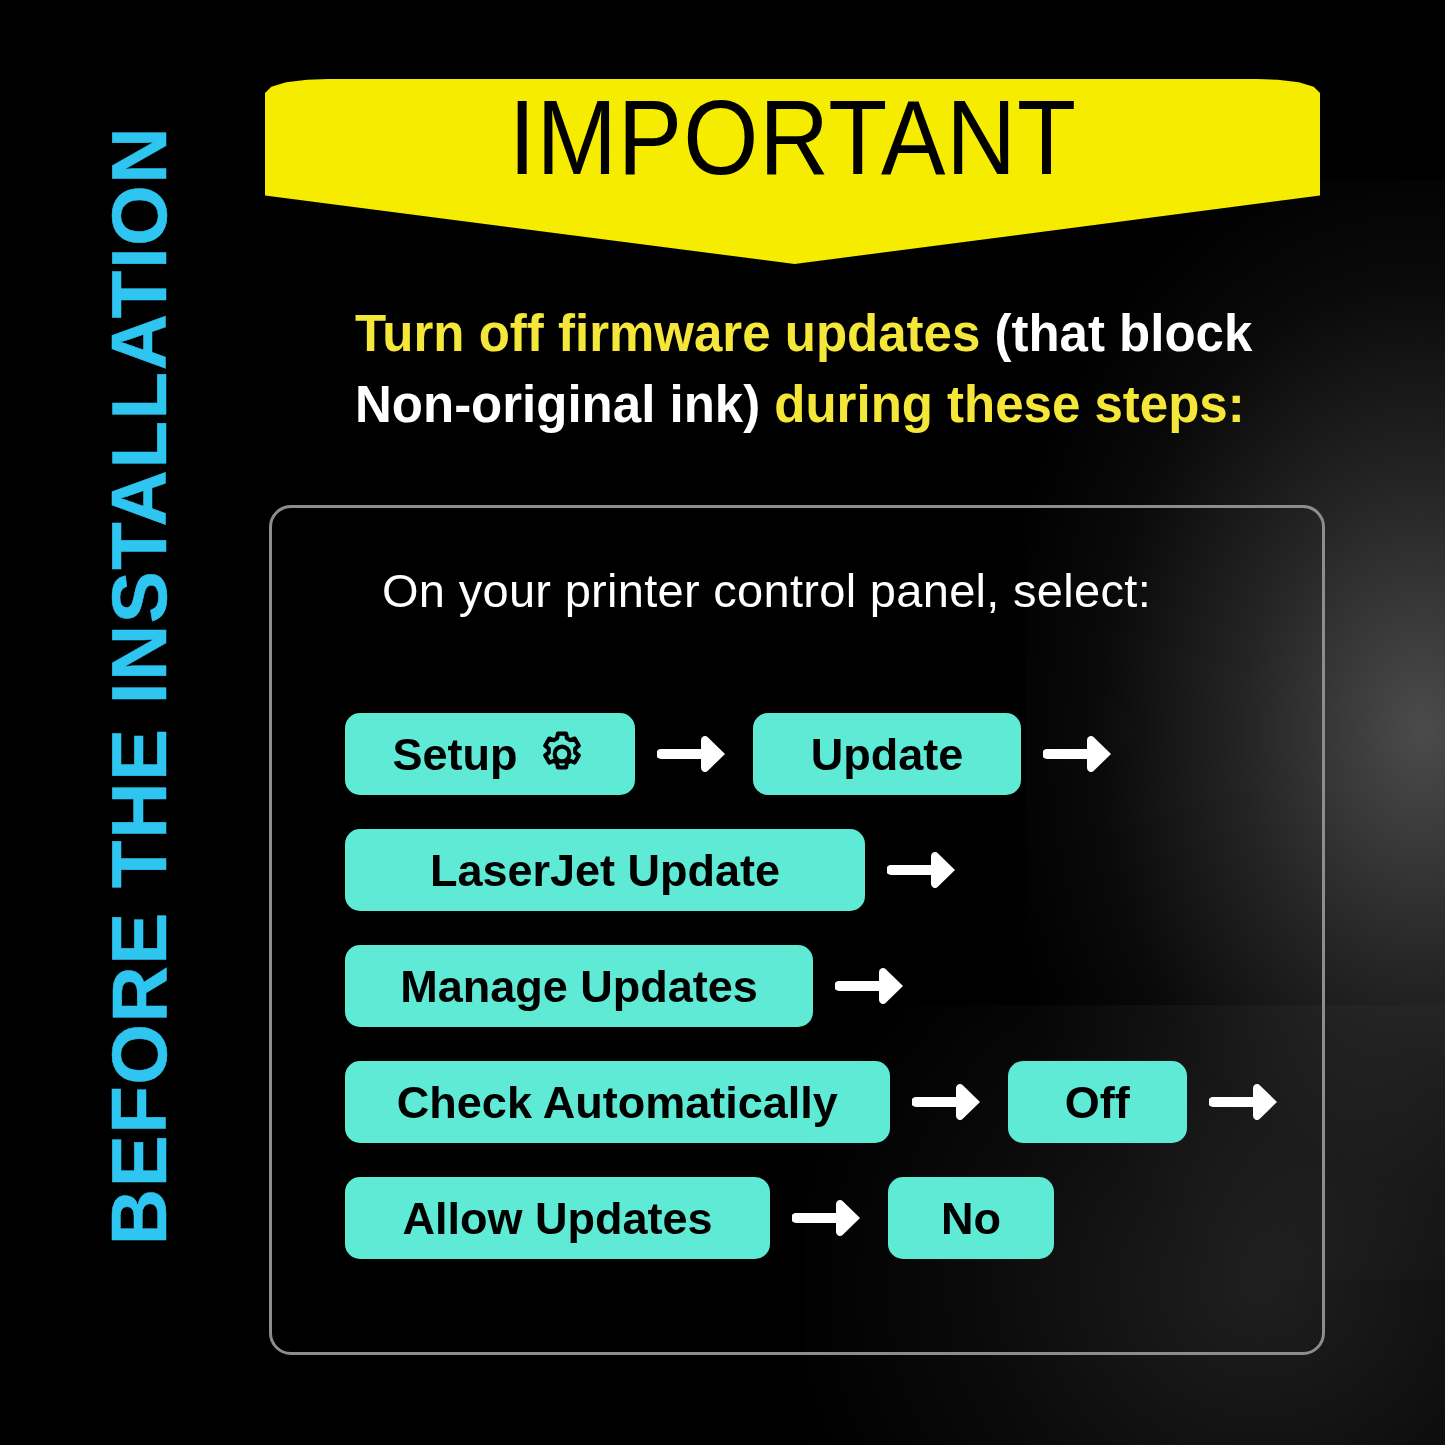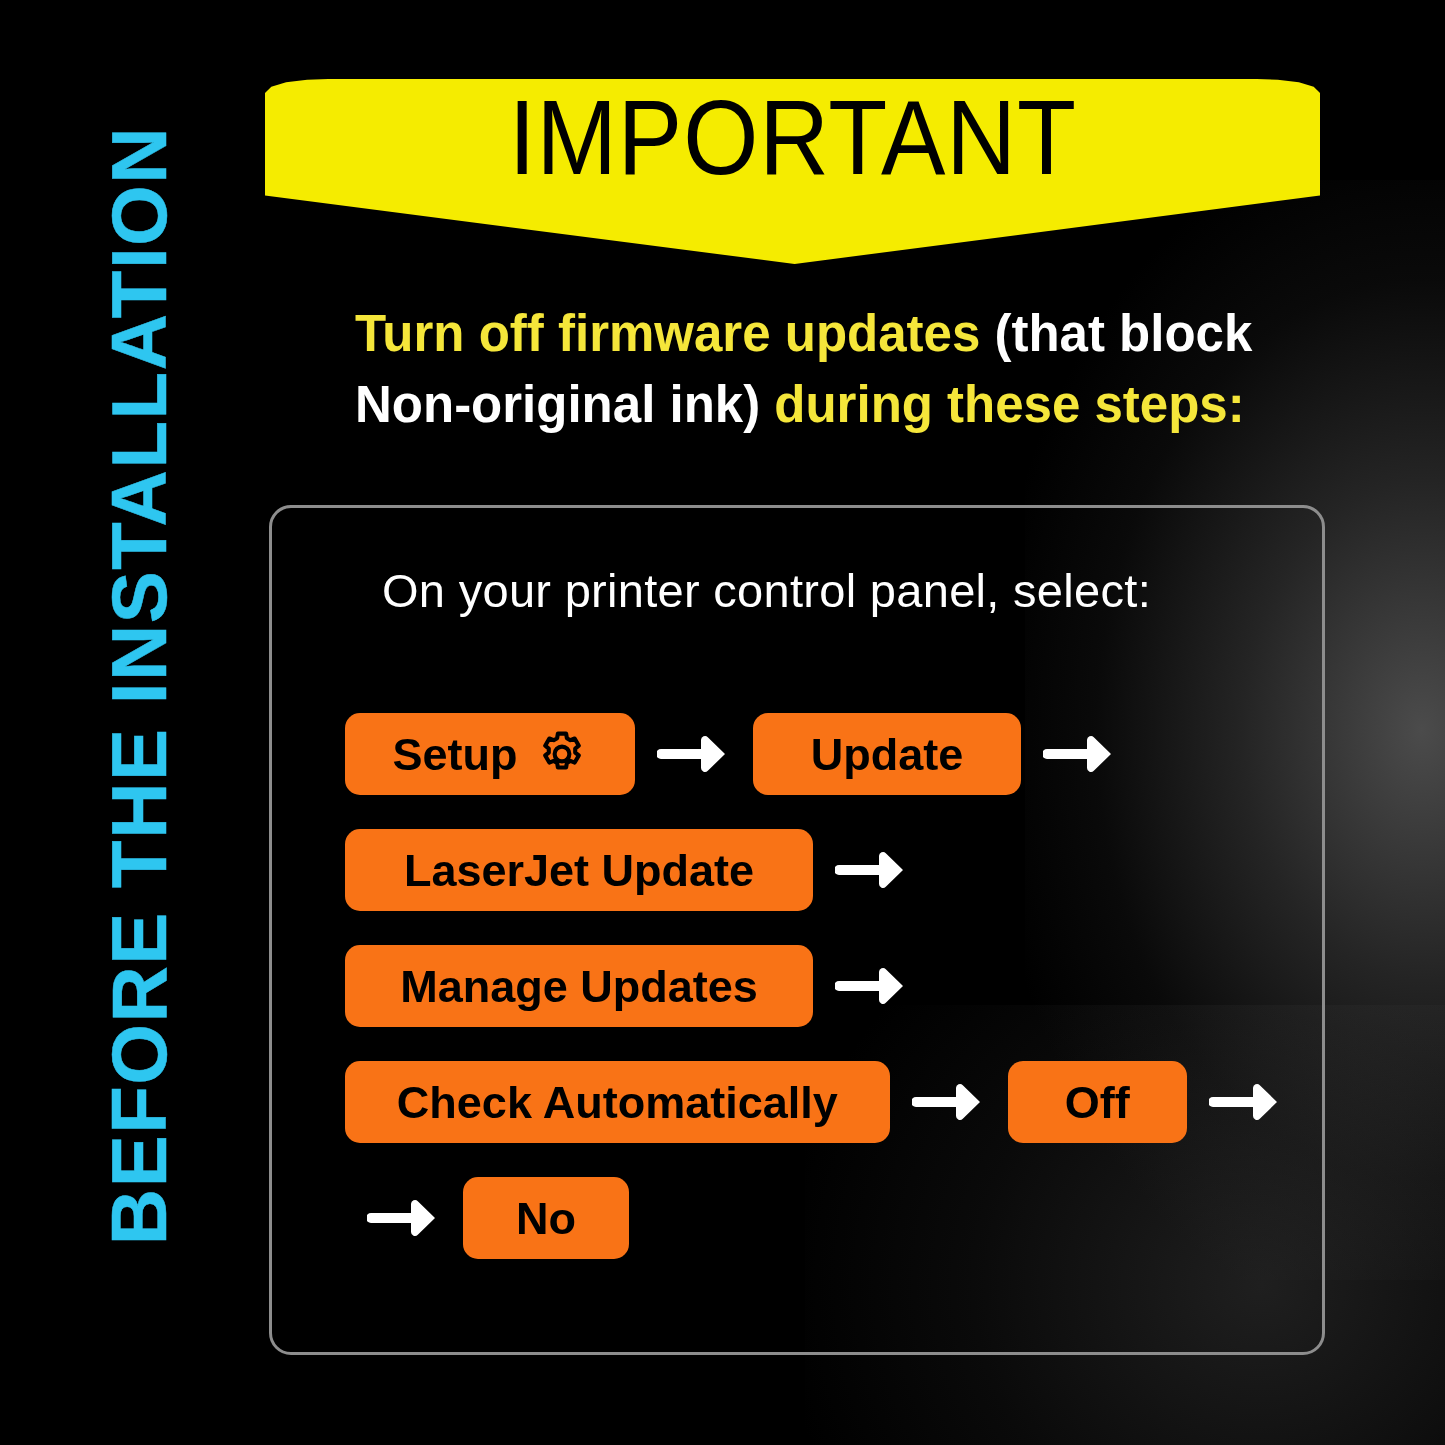--- a/index.html
+++ b/index.html
@@ -133,21 +133,21 @@
     top: 205px;
     width: 960px;
   }
   .step-row {
     display: flex;
     align-items: center;
     height: 82px;
     margin-bottom: 34px;
   }
   .chip {
-    background: #f97316;
+    background: #5eead4;
     border-radius: 15px;
     height: 82px;
     display: flex;
     align-items: center;
     justify-content: center;
     padding: 4px 26px;
     box-sizing: border-box;
   }
   .chip-label {
     color: #000000;
@@ -165,21 +165,21 @@
   }
   .arrow {
     display: inline-flex;
     align-items: center;
     margin: 0 22px;
     flex: 0 0 auto;
   }
   
   .w-setup    { width: 290px; }
   .w-service  { width: 268px; }
-  .w-laserjet { width: 468px; }
+  .w-laserjet { width: 520px; }
   .w-manage   { width: 468px; }
   .w-check    { width: 555px; }
   .w-off      { width: 182px; }
   .w-allow    { width: 425px; }
   .w-no       { width: 166px; }
 </style>
 </head>
 <body>
 
 <div id="stage">
@@ -265,20 +265,23 @@
           <span class="chip-label">Off</span>
         </div>
         <span class="arrow">
           <svg width="74" height="48" viewBox="0 0 74 48">
             <path d="M4 19 h40 v-9 a4 4 0 0 1 6.8 -2.8 L68 24 L50.8 40.8 a4 4 0 0 1 -6.8 -2.8 v-9 H4 a4 4 0 0 1 0 -10 z" fill="#ffffff"></path>
           </svg>
         </span>
       </div>
 
       <div class="step-row">
+        <div class="chip w-allow">
+          <span class="chip-label">Allow Updates</span>
+        </div>
         <span class="arrow">
           <svg width="74" height="48" viewBox="0 0 74 48">
             <path d="M4 19 h40 v-9 a4 4 0 0 1 6.8 -2.8 L68 24 L50.8 40.8 a4 4 0 0 1 -6.8 -2.8 v-9 H4 a4 4 0 0 1 0 -10 z" fill="#ffffff"></path>
           </svg>
         </span>
         <div class="chip w-no">
           <span class="chip-label">No</span>
         </div>
       </div>
 

